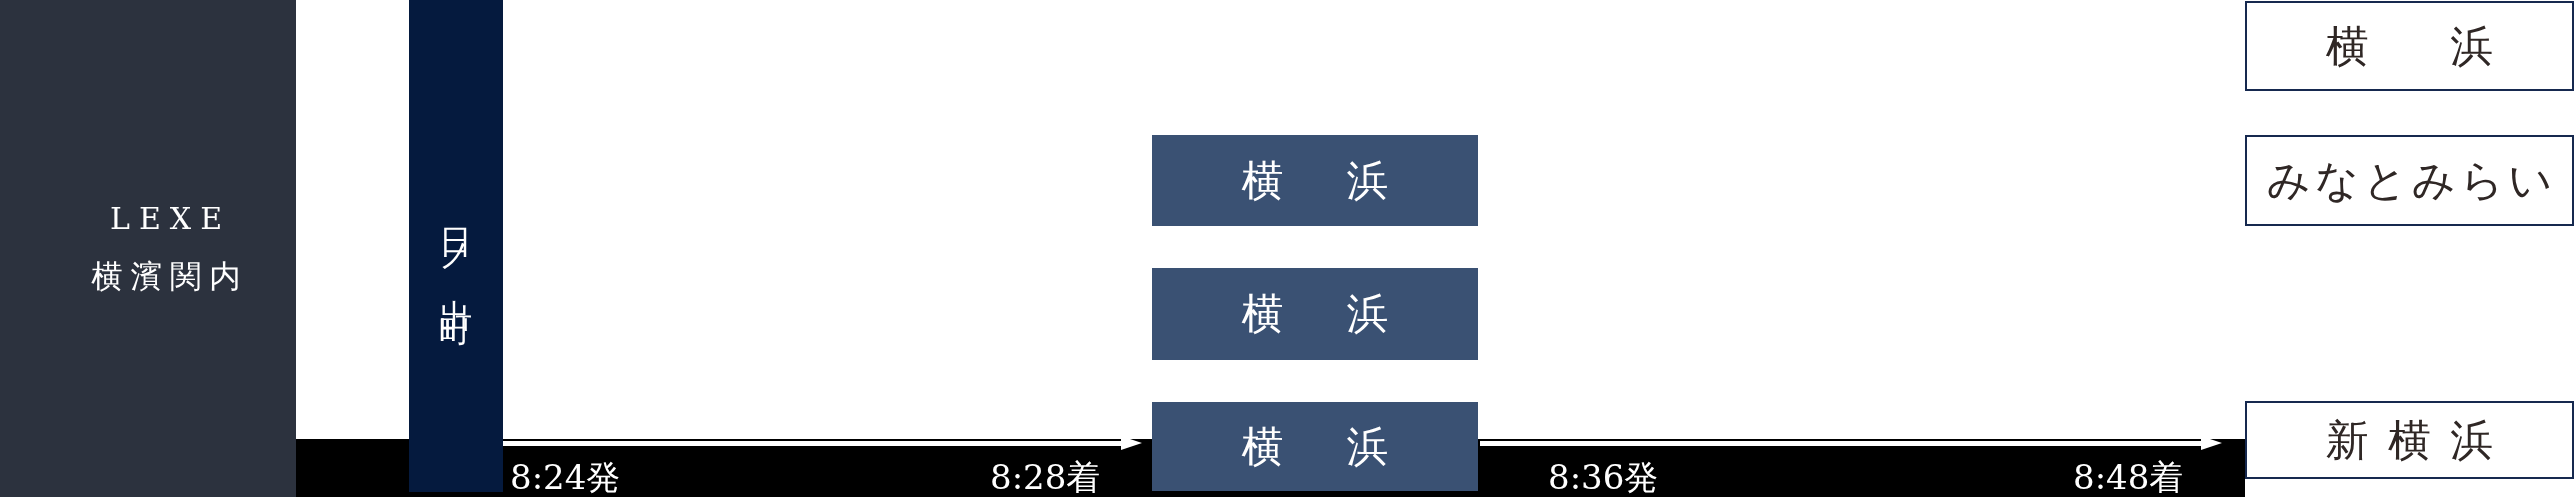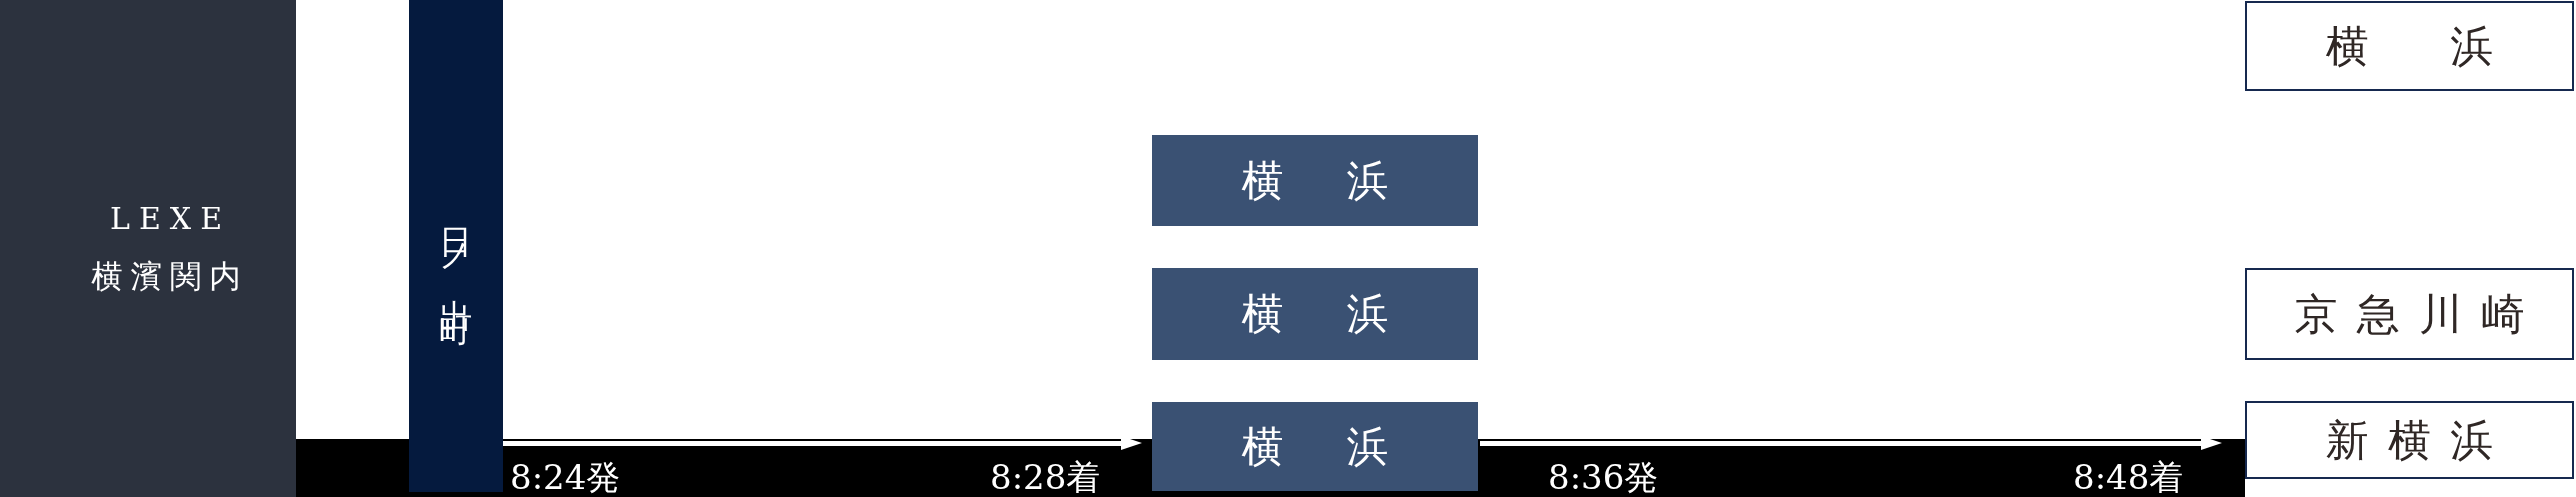--- a/index.html
+++ b/index.html
@@ -114,21 +114,21 @@
   <div class="transfer-box transfer-r3">
     <span>横　浜</span>
   </div>
   <div class="transfer-box transfer-r4">
     <span>横　浜</span>
   </div>
 
   <div class="dest-box dest-r1">
     <span class="ls45">横　浜</span>
   </div>
-  <div class="dest-box dest-r3">
-    <span class="ls45">京急川崎</span>
+  <div class="dest-box dest-r2">
+    <span class="ls10">みなとみらい</span>
   </div>
   <div class="dest-box dest-r4">
     <span class="ls45">新横浜</span>
   </div>
 
 </div>
 
 
 </body></html>

